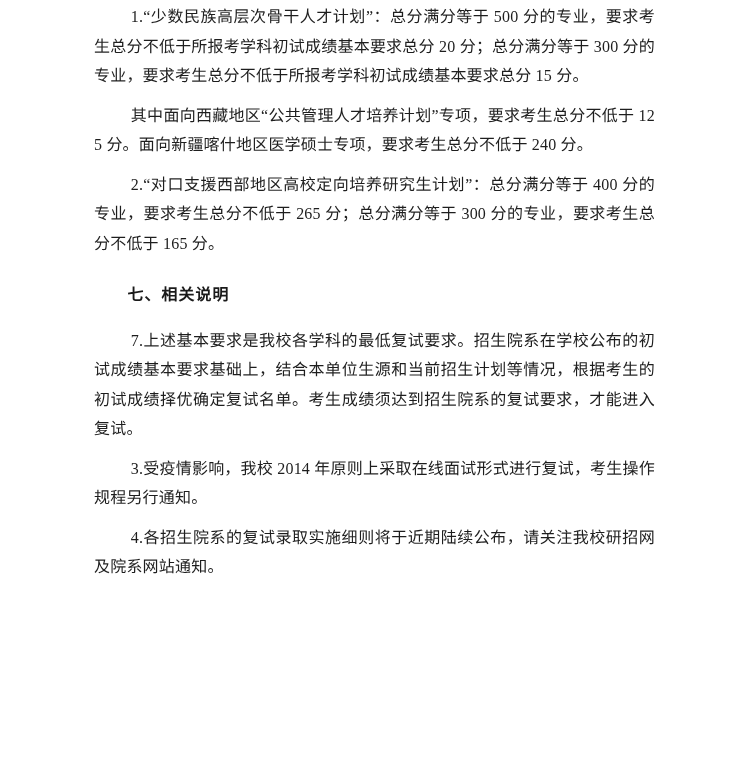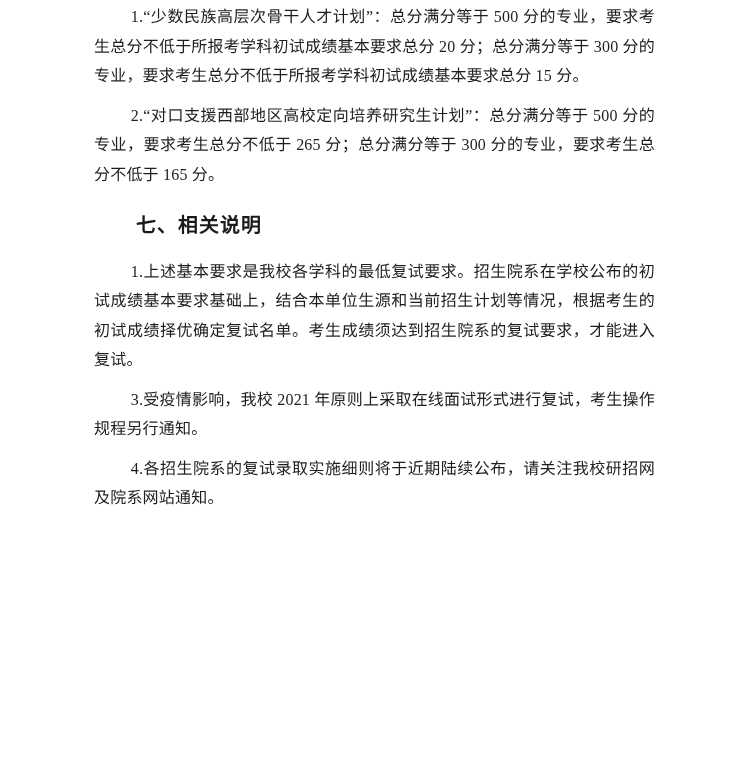--- a/index.html
+++ b/index.html
@@ -28,37 +28,38 @@
     word-break: break-all;
   }
   .para:first-child {
     margin-top: 0;
   }
   .heading {
     margin: 22px 0 16px 0;
     padding-left: 2.1em;
     font-family: "Liberation Sans", "DejaVu Sans", sans-serif;
     font-weight: bold;
-    font-size: 20px;
+    font-size: 16px;
     line-height: 29.5px;
     letter-spacing: 1px;
     color: #1a1a1a;
   }
 </style>
 </head>
 <body>
 
 <div class="page">
   <p class="para">1.“少数民族高层次骨干人才计划”：总分满分等于 500 分的专业，要求考生总分不低于所报考学科初试成绩基本要求总分 20 分；总分满分等于 300 分的专业，要求考生总分不低于所报考学科初试成绩基本要求总分 15 分。</p>
 
+  <p class="para">其中面向西藏地区“公共管理人才培养计划”专项，要求考生总分不低于 125 分。面向新疆喀什地区医学硕士专项，要求考生总分不低于 240 分。</p>
 
-  <p class="para">2.“对口支援西部地区高校定向培养研究生计划”：总分满分等于 500 分的专业，要求考生总分不低于 265 分；总分满分等于 300 分的专业，要求考生总分不低于 165 分。</p>
+  <p class="para">2.“对口支援西部地区高校定向培养研究生计划”：总分满分等于 400 分的专业，要求考生总分不低于 265 分；总分满分等于 300 分的专业，要求考生总分不低于 165 分。</p>
 
 
   <h2 class="heading">七、相关说明</h2>
 
-  <p class="para">1.上述基本要求是我校各学科的最低复试要求。招生院系在学校公布的初试成绩基本要求基础上，结合本单位生源和当前招生计划等情况，根据考生的初试成绩择优确定复试名单。考生成绩须达到招生院系的复试要求，才能进入复试。</p>
+  <p class="para">7.上述基本要求是我校各学科的最低复试要求。招生院系在学校公布的初试成绩基本要求基础上，结合本单位生源和当前招生计划等情况，根据考生的初试成绩择优确定复试名单。考生成绩须达到招生院系的复试要求，才能进入复试。</p>
 
 
-  <p class="para">3.受疫情影响，我校 2021 年原则上采取在线面试形式进行复试，考生操作规程另行通知。</p>
+  <p class="para">3.受疫情影响，我校 2014 年原则上采取在线面试形式进行复试，考生操作规程另行通知。</p>
 
   <p class="para">4.各招生院系的复试录取实施细则将于近期陆续公布，请关注我校研招网及院系网站通知。</p>
 </div>
 
 </body></html>

